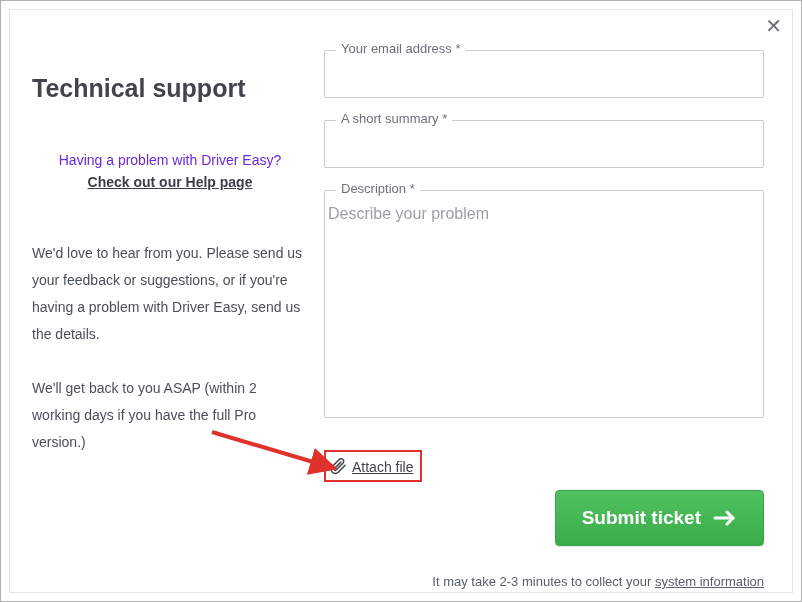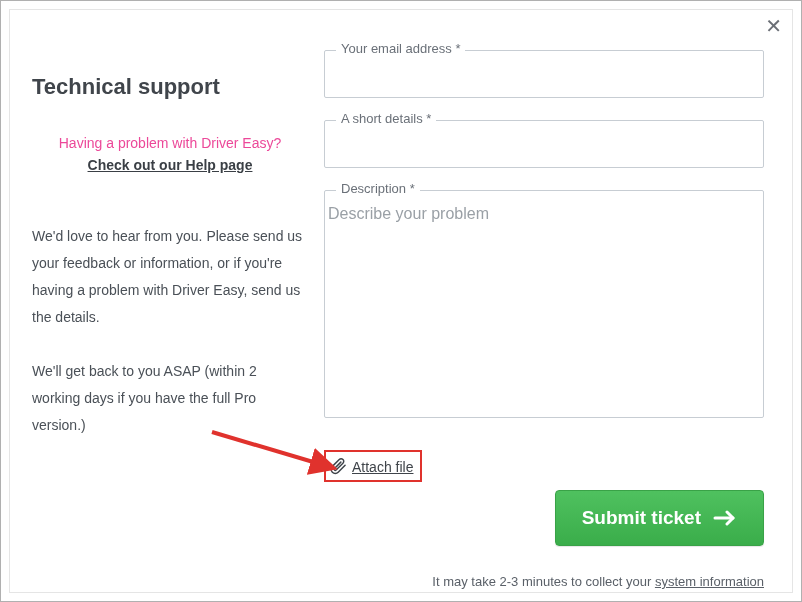--- a/index.html
+++ b/index.html
@@ -32,29 +32,29 @@
     padding-right: 16px;
     padding-top: 36px;
   }
   .right-col {
     flex: 1;
     display: flex;
     flex-direction: column;
     padding-top: 12px;
   }
   .title {
-    font-size: 22px;
+    font-size: 25px;
     font-weight: 700;
     color: #40454b;
-    margin-bottom: 30px;
+    margin-bottom: 44px;
     letter-spacing: 0px;
   }
   .subtitle {
     font-size: 14px;
-    color: #ec4899;
+    color: #6d28d9;
     text-align: center;
     line-height: 1.9;
   }
   .help-link {
     display: block;
     text-align: center;
     font-size: 14px;
     color: #3a3f45;
     font-weight: 700;
     text-decoration: underline;
@@ -162,33 +162,33 @@
 
 <div class="window">
   <div class="inner">
 
     <span class="close-btn">✕</span>
 
     <div class="left-col">
       <h1 class="title">Technical support</h1>
       <div class="subtitle">Having a problem with Driver Easy?</div>
       <a class="help-link">Check out our Help page</a>
-      <p class="para">We'd love to hear from you. Please send us your feedback or information, or if you're having a problem with Driver Easy, send us the details.</p>
+      <p class="para">We'd love to hear from you. Please send us your feedback or suggestions, or if you're having a problem with Driver Easy, send us the details.</p>
       <p class="para">We'll get back to you ASAP (within 2 working days if you have the full Pro version.)</p>
     </div>
 
     <div class="right-col">
 
       <div class="field">
         <span class="field-label">Your email address *</span>
         <input type="text" value="" style="">
       </div>
 
       <div class="field">
-        <span class="field-label">A short details *</span>
+        <span class="field-label">A short summary *</span>
         <input type="text" value="" style="">
       </div>
 
       <div class="field">
         <span class="field-label">Description *</span>
         <textarea placeholder="Describe your problem" style=""></textarea>
       </div>
 
       <div class="attach-row highlighted">
         <span class="paperclip-icon">

